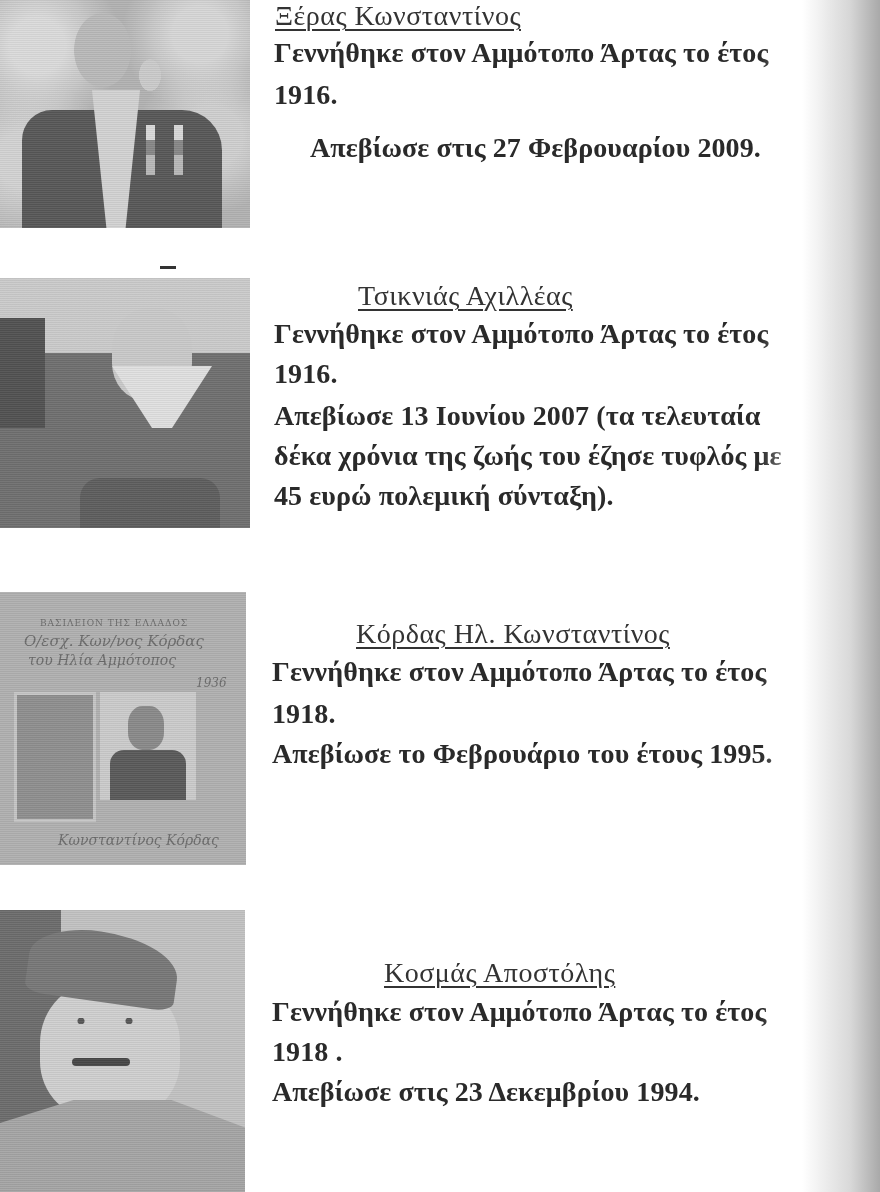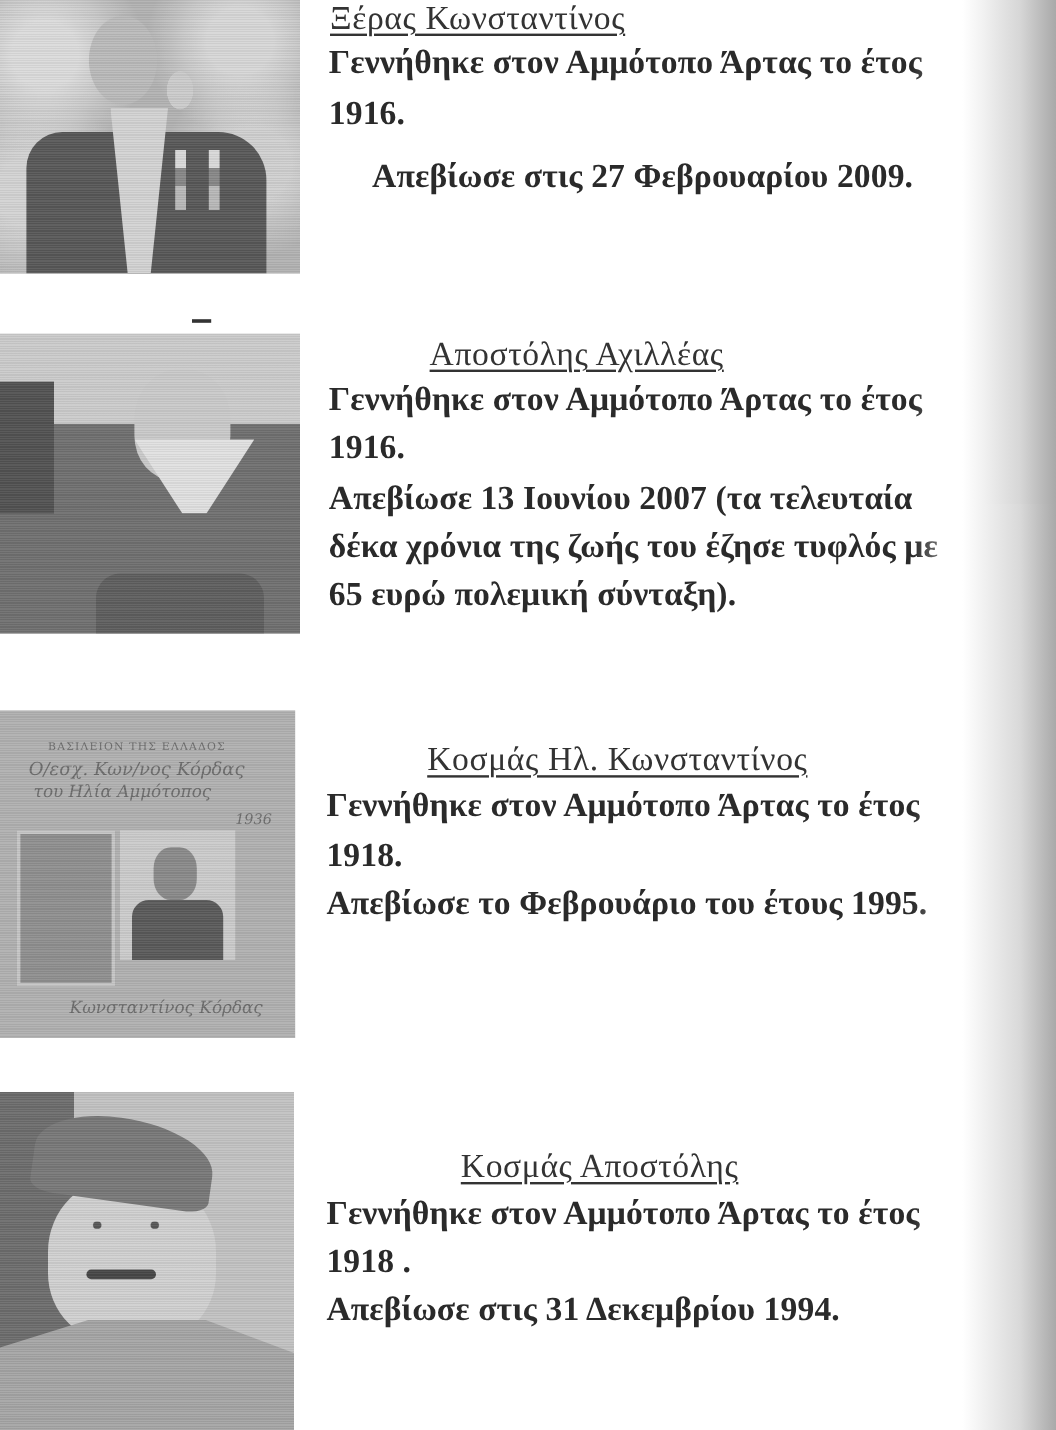--- a/index.html
+++ b/index.html
@@ -101,55 +101,55 @@
 </section>
 
 <section class="entry" style="top:0;">
   <div style="position:absolute;left:160px;top:266px;width:16px;height:3px;background:#333;"></div>
   <div class="photo p2">
     <div class="chair"></div>
     <div class="head"></div>
     <div class="collar"></div>
     <div class="lap"></div>
   </div>
-  <div class="name" style="left:358px;top:280px;">Αποστόλης   Αχιλλέας</div>
+  <div class="name" style="left:358px;top:280px;">Τσικνιάς   Αχιλλέας</div>
   <div class="line" style="left:274px;top:318px;">Γεννήθηκε στον Αμμότοπο Άρτας το έτος</div>
   <div class="line" style="left:274px;top:358px;">1916.</div>
   <div class="line" style="left:274px;top:400px;">Απεβίωσε 13 Ιουνίου  2007  (τα τελευταία</div>
   <div class="line" style="left:274px;top:440px;">δέκα χρόνια της ζωής του έζησε τυφλός με</div>
-  <div class="line" style="left:274px;top:480px;">65 ευρώ πολεμική σύνταξη).</div>
+  <div class="line" style="left:274px;top:480px;">45 ευρώ πολεμική σύνταξη).</div>
 </section>
 
 <section class="entry" style="top:0;">
   <div class="photo p3">
     <div class="script" style="left:40px;top:26px;font-style:normal;font-size:9px;letter-spacing:1px;">ΒΑΣΙΛΕΙΟΝ ΤΗΣ ΕΛΛΑΔΟΣ</div>
     <div class="script" style="left:24px;top:40px;font-size:15px;">Ο/εσχ. Κων/νος Κόρδας</div>
     <div class="script" style="left:28px;top:60px;font-size:14px;">του Ηλία Αμμότοπος</div>
     <div class="script" style="left:196px;top:84px;font-size:12px;">1936</div>
     <div class="stamp"></div>
     <div class="doc-photo">
       <div class="head"></div>
       <div class="sub"></div>
     </div>
     <div class="script" style="left:58px;top:240px;font-size:14px;">Κωνσταντίνος Κόρδας</div>
   </div>
-  <div class="name" style="left:356px;top:618px;">Κοσμάς  Ηλ.  Κωνσταντίνος</div>
+  <div class="name" style="left:356px;top:618px;">Κόρδας  Ηλ.  Κωνσταντίνος</div>
   <div class="line" style="left:272px;top:656px;">Γεννήθηκε στον Αμμότοπο Άρτας το έτος</div>
   <div class="line" style="left:272px;top:698px;">1918.</div>
   <div class="line" style="left:272px;top:738px;">Απεβίωσε το Φεβρουάριο του  έτους 1995.</div>
 </section>
 
 <section class="entry" style="top:0;">
   <div class="photo p4">
     <div class="face"></div>
     <div class="cap"></div>
     <div class="eyes"></div>
     <div class="mustache"></div>
     <div class="body"></div>
   </div>
   <div class="name" style="left:384px;top:957px;">Κοσμάς Αποστόλης</div>
   <div class="line" style="left:272px;top:996px;">Γεννήθηκε στον Αμμότοπο  Άρτας το έτος</div>
   <div class="line" style="left:272px;top:1036px;">1918 .</div>
-  <div class="line" style="left:272px;top:1076px;">Απεβίωσε  στις 31 Δεκεμβρίου  1994.</div>
+  <div class="line" style="left:272px;top:1076px;">Απεβίωσε  στις 23 Δεκεμβρίου  1994.</div>
 </section>
 
 <div class="gutter-top"></div>
 <div class="gutter"></div>
 
 </body></html>

